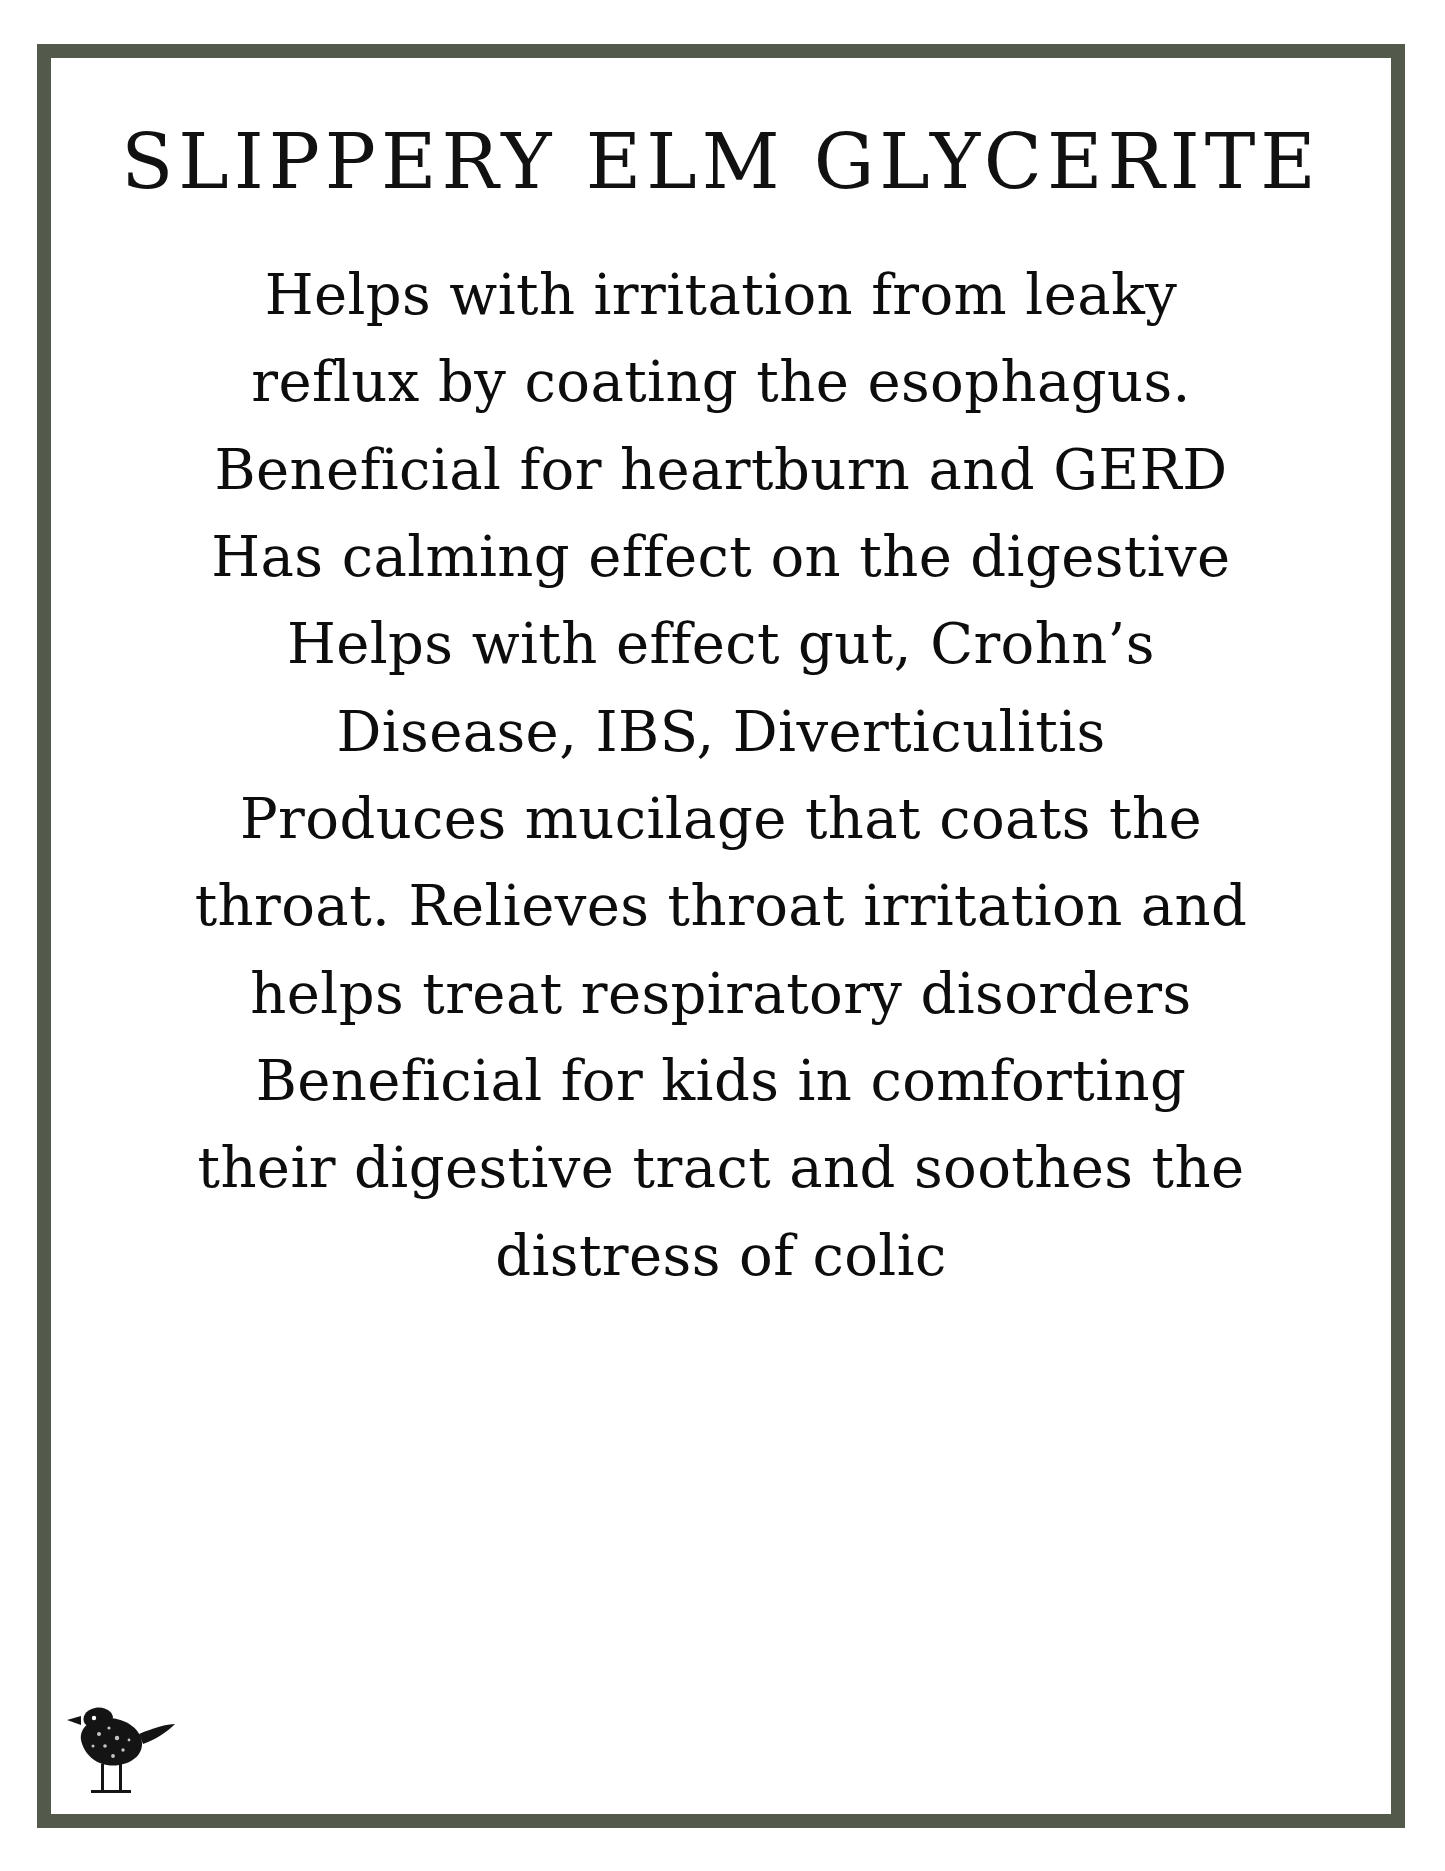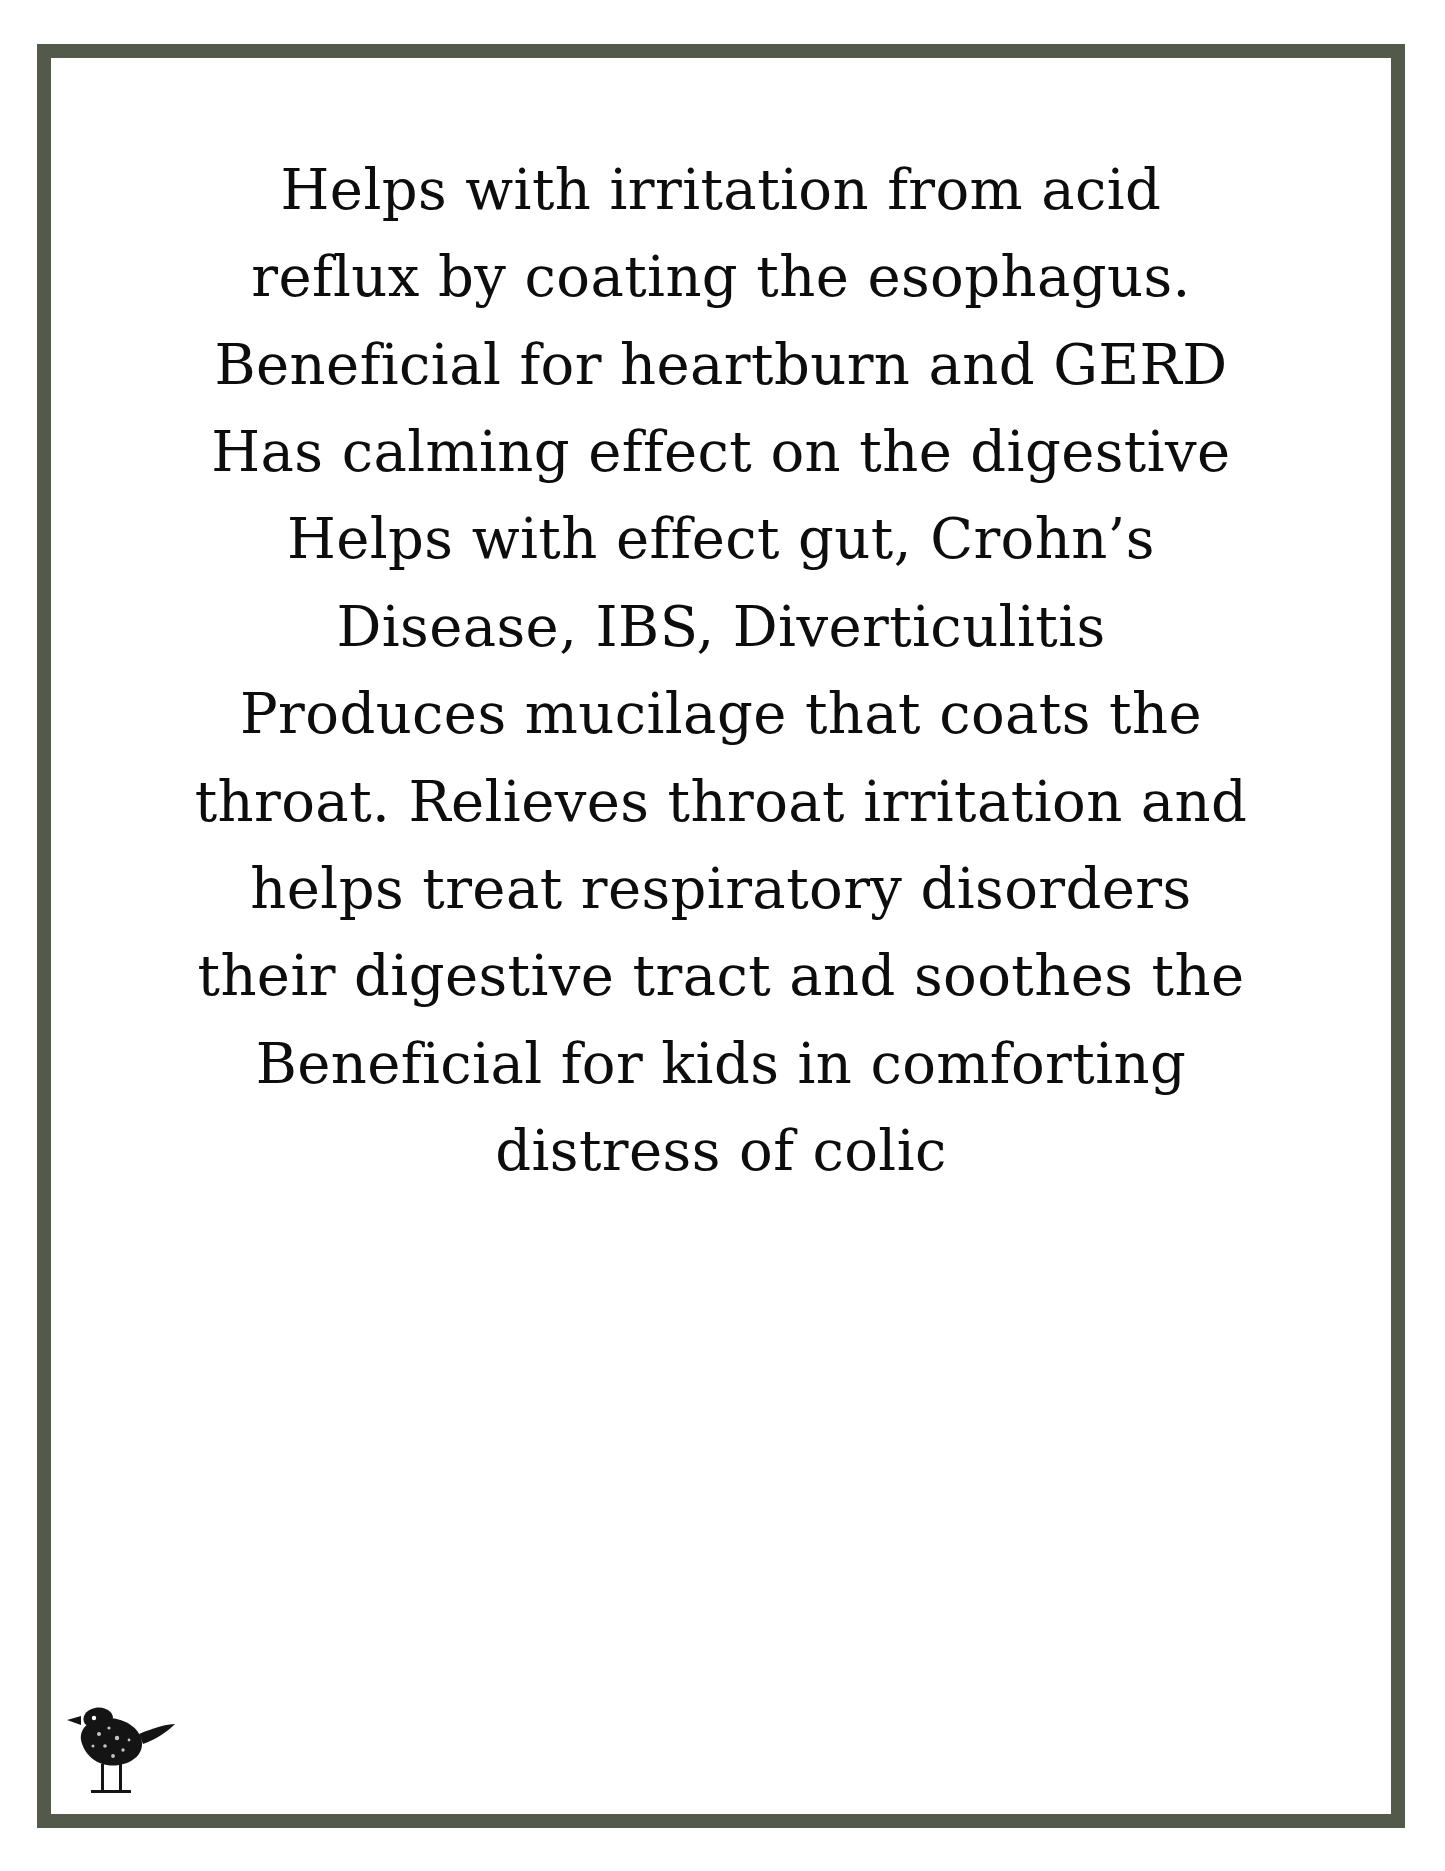--- a/index.html
+++ b/index.html
@@ -80,33 +80,37 @@
     height: 110px;
   }
 </style>
 </head>
 <body>
 
 <div class="page">
   <div class="frame">
     <div class="inner">
 
+      <h1 class="title">
+        <span class="line">SLIPPERY ELM</span>
+        <span class="line">GLYCERITE</span>
+      </h1>
 
       <div class="body-text">
-        <span class="line">Helps with irritation from acid</span>
+        <span class="line">Helps with irritation from leaky</span>
         <span class="line">reflux by coating the esophagus.</span>
         <span class="line">Beneficial for heartburn and GERD</span>
         <span class="line">Has calming effect on the digestive</span>
         <span class="line">Helps with effect gut, Crohn’s</span>
         <span class="line">Disease, IBS, Diverticulitis</span>
         <span class="line">Produces mucilage that coats the</span>
         <span class="line">throat. Relieves throat irritation and</span>
         <span class="line">helps treat respiratory disorders</span>
+        <span class="line">Beneficial for kids in comforting</span>
         <span class="line">their digestive tract and soothes the</span>
-        <span class="line">Beneficial for kids in comforting</span>
         <span class="line">distress of colic</span>
       </div>
     </div>
 
     <svg class="bird" viewBox="0 0 120 110" aria-hidden="true">
       <g fill="#141414">
 
         <path d="M20 46 C18 34, 30 24, 46 24 C62 24, 76 32, 80 44 C84 56, 76 68, 58 71 C40 74, 24 64, 20 46 Z"></path>
 
         <path d="M24 30 C20 24, 24 16, 34 14 C44 12, 52 18, 52 24 L30 34 Z"></path>

